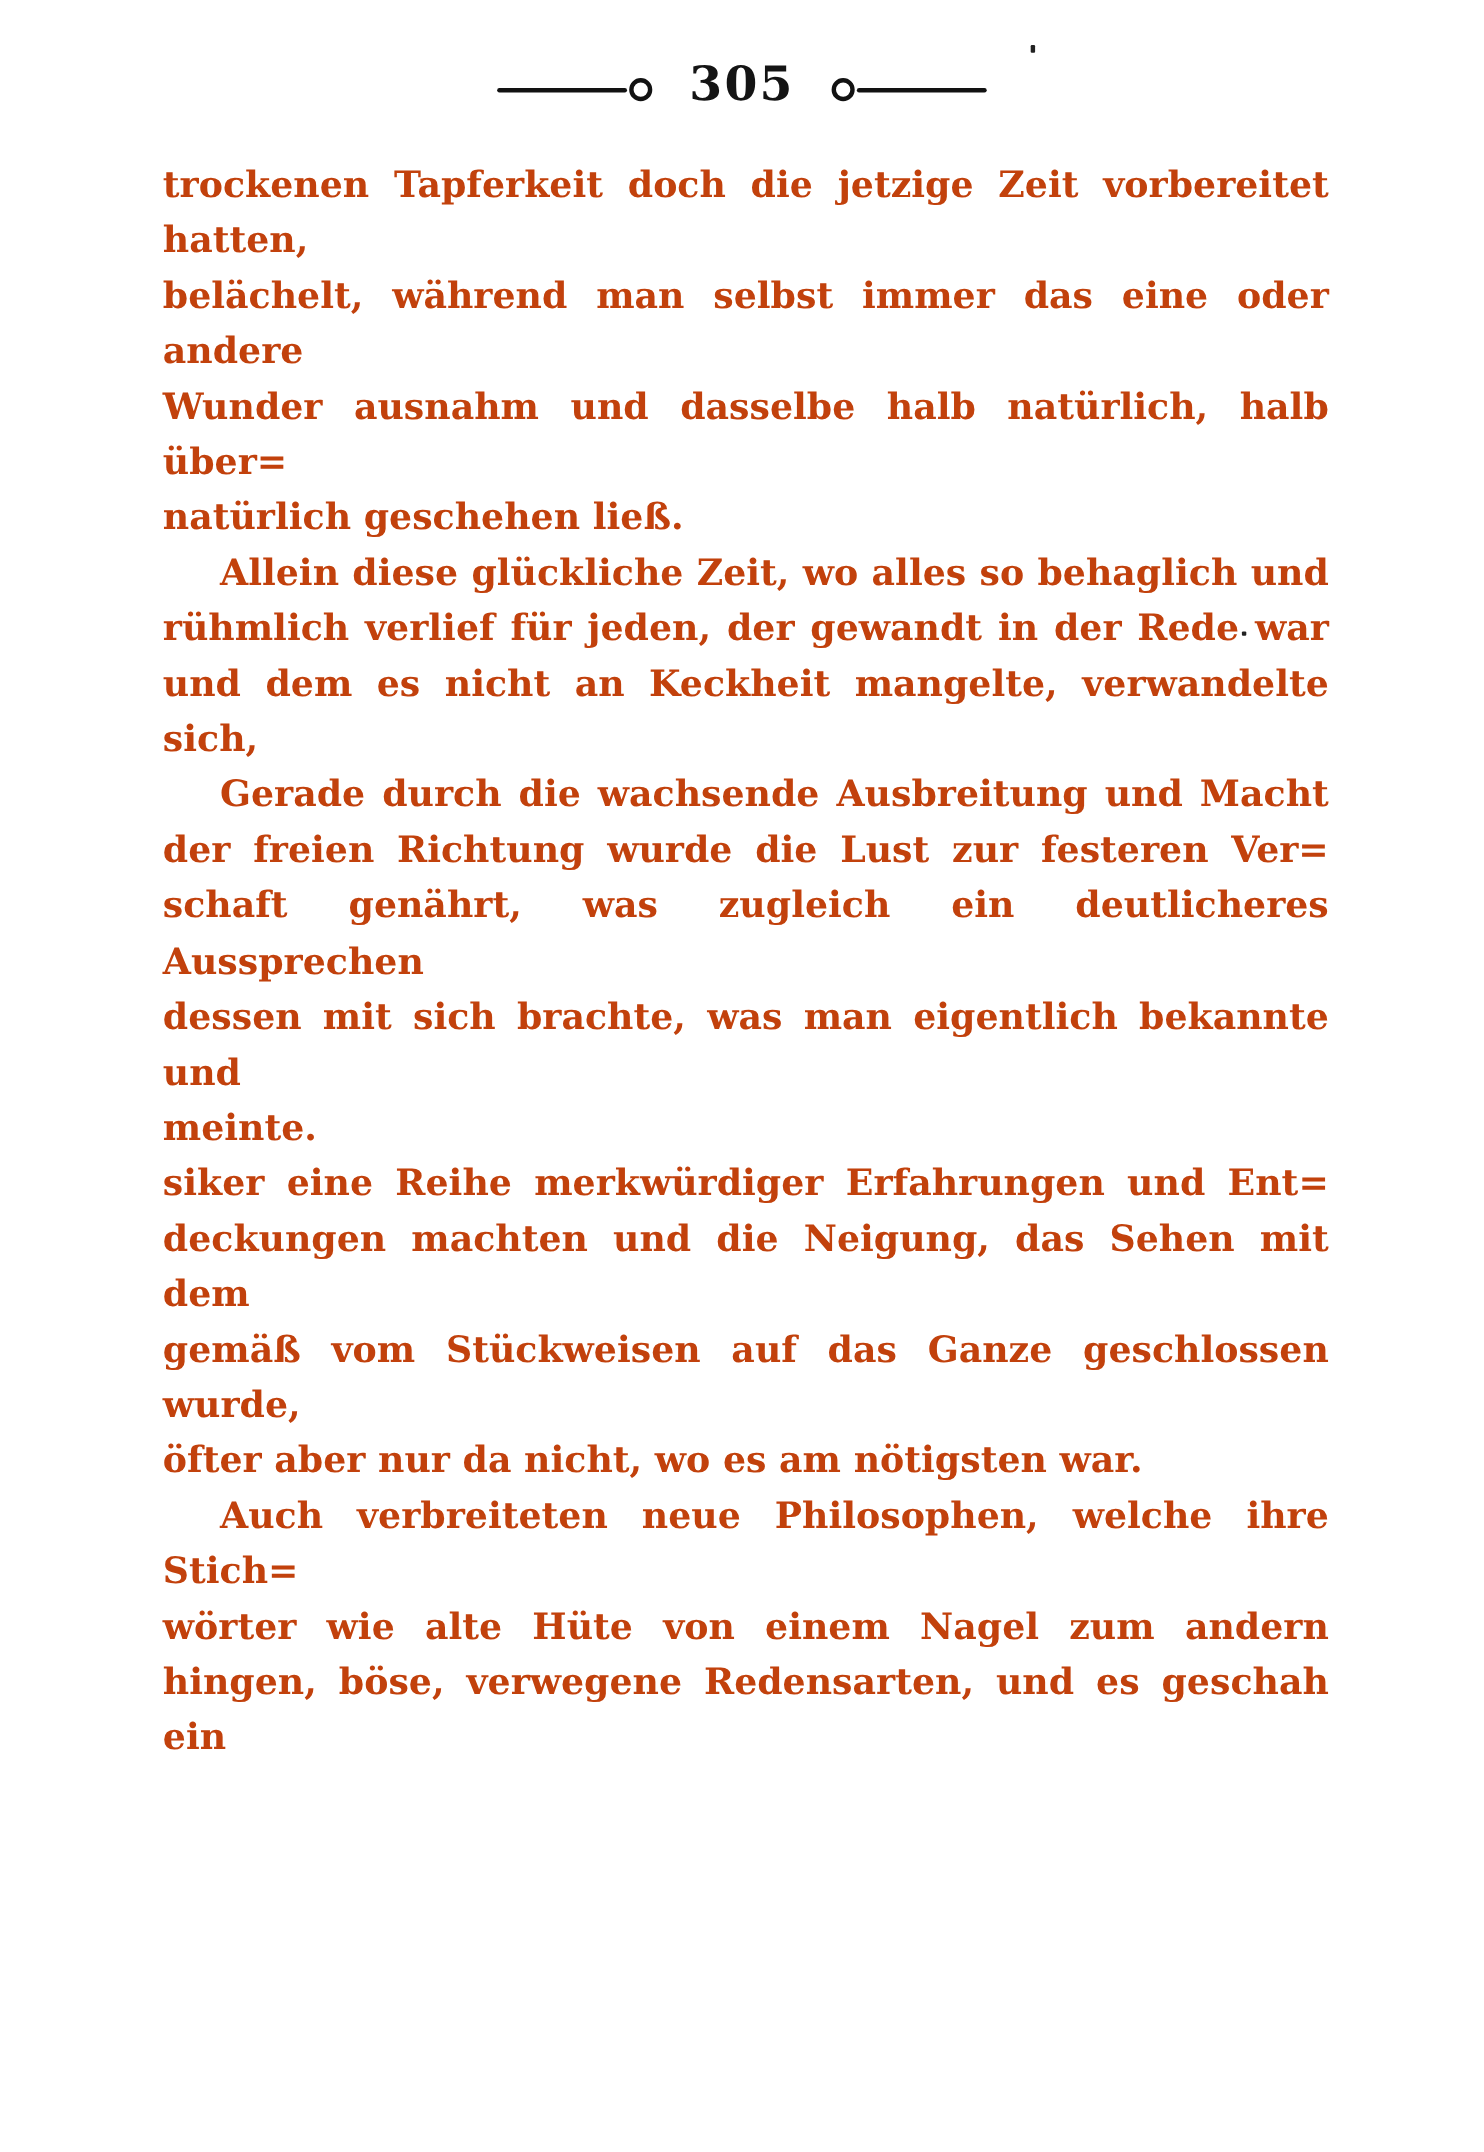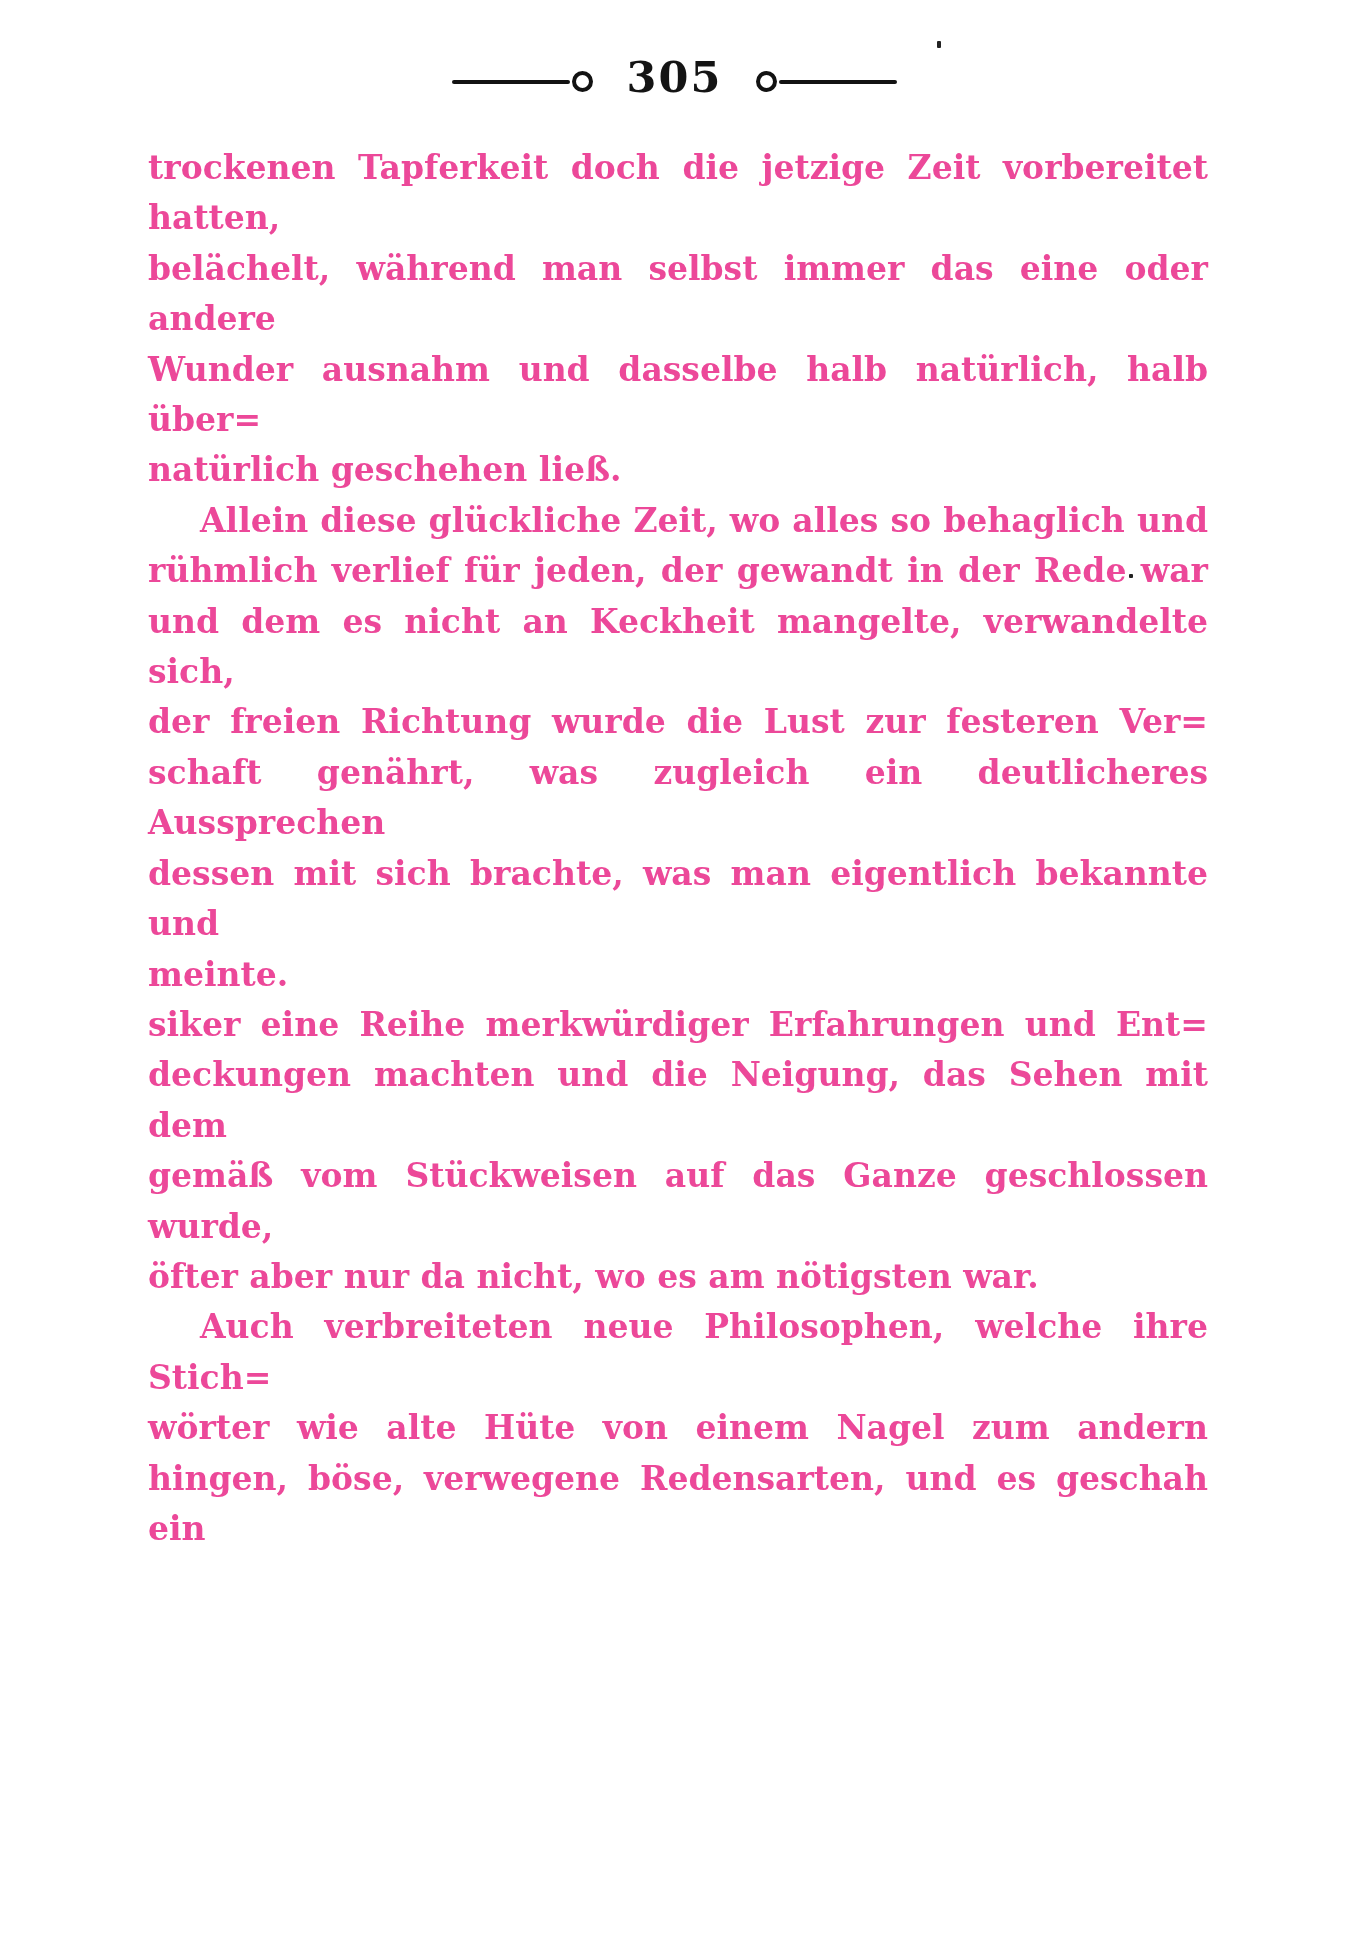--- a/index.html
+++ b/index.html
@@ -60,21 +60,21 @@
     top: 143px;
     width: 1060px;
   }
   .line {
     font-size: 33px;
     font-weight: bold;
     line-height: 50.4px;
     text-align: justify;
     text-align-last: justify;
     white-space: normal;
-    color: #ec4899;
+    color: #c2410c;
   }
   .line.indent { text-indent: 52px; }
   .line.end    { text-align-last: left; }
   
   .speck {
     position: absolute;
     background: #222;
     border-radius: 1px;
   }
   .speck-1 { left: 937px; top: 41px;  width: 4px; height: 7px; }
@@ -94,20 +94,21 @@
   </div>
 
   <div class="text-block">
       <div class="line">trockenen Tapferkeit doch die jetzige Zeit vorbereitet hatten,</div>
       <div class="line">belächelt, während man selbst immer das eine oder andere</div>
       <div class="line">Wunder ausnahm und dasselbe halb natürlich, halb über=</div>
       <div class="line end">natürlich geschehen ließ.</div>
       <div class="line indent">Allein diese glückliche Zeit, wo alles so behaglich und</div>
       <div class="line">rühmlich verlief für jeden, der gewandt in der Rede war</div>
       <div class="line">und dem es nicht an Keckheit mangelte, verwandelte sich,</div>
+      <div class="line indent">Gerade durch die wachsende Ausbreitung und Macht</div>
       <div class="line">der freien Richtung wurde die Lust zur festeren Ver=</div>
       <div class="line">schaft genährt, was zugleich ein deutlicheres Aussprechen</div>
       <div class="line">dessen mit sich brachte, was man eigentlich bekannte und</div>
       <div class="line end">meinte.</div>
       <div class="line">siker eine Reihe merkwürdiger Erfahrungen und Ent=</div>
       <div class="line">deckungen machten und die Neigung, das Sehen mit dem</div>
       <div class="line">gemäß vom Stückweisen auf das Ganze geschlossen wurde,</div>
       <div class="line end">öfter aber nur da nicht, wo es am nötigsten war.</div>
       <div class="line indent">Auch verbreiteten neue Philosophen, welche ihre Stich=</div>
       <div class="line">wörter wie alte Hüte von einem Nagel zum andern</div>

